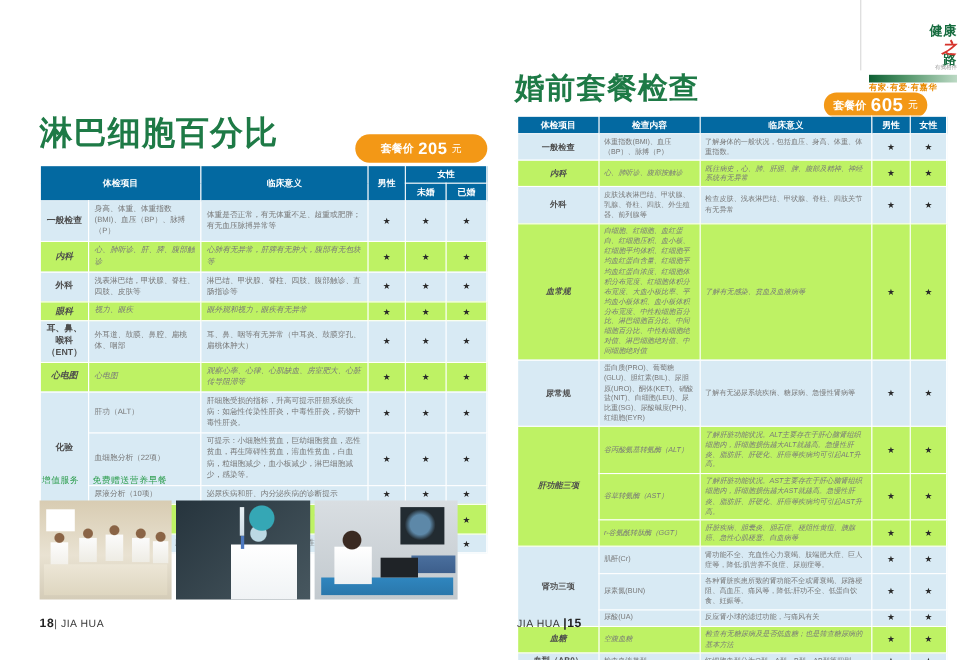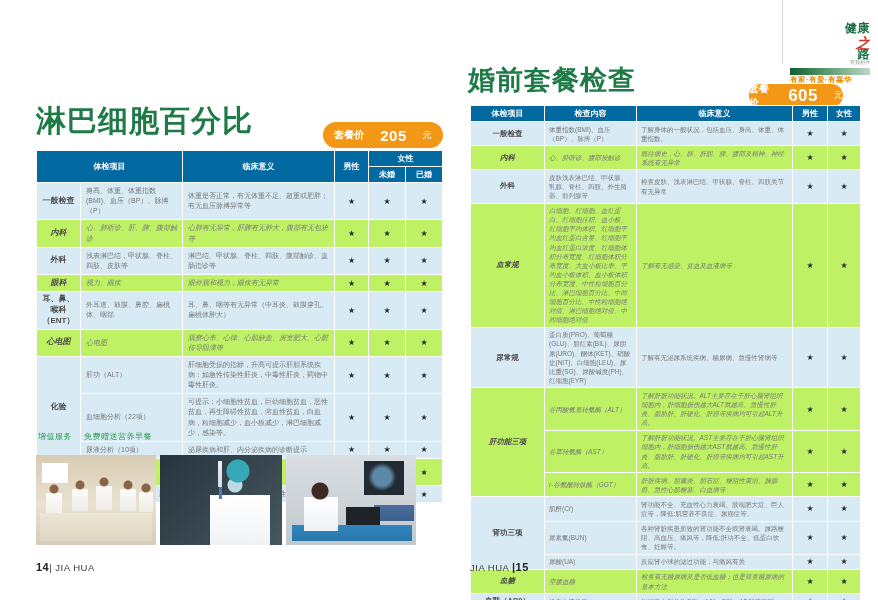--- a/index.html
+++ b/index.html
@@ -4,21 +4,21 @@
 <style>
   html,body{margin:0;padding:0;background:#ffffff;}
   body{width:878px;height:600px;overflow:hidden;position:relative;
        font-family:"Liberation Sans","DejaVu Sans",sans-serif;-webkit-font-smoothing:antialiased;}
   .abs{position:absolute;}
 
   
   .page-title{color:#1e7a46;font-weight:bold;letter-spacing:1px;}
   #left-title{left:36px;top:101px;font-size:30px;}
   #right-title{left:468px;top:62px;font-size:27px;}
-  .price-badge{background:#f39816;border-radius:14px;color:#fff;display:flex;align-items:center;justify-content:center;gap:16px;}
+  .price-badge{background:#f39816;border-radius:14px;color:#fff;display:flex;align-items:center;justify-content:center;gap:4px;}
   #left-badge{left:323px;top:122px;width:120px;height:26px;}
   #right-badge{left:749px;top:84px;width:94px;height:23px;border-radius:12px;}
   .price-label{font-size:10px;font-weight:bold;}
   .price-value{font-size:15px;font-weight:bold;letter-spacing:0.5px;}
   #right-badge .price-value{font-size:17px;}
   .price-unit{font-size:9px;}
 
   
   #logo-rule{left:782px;top:0;width:1px;height:64px;background:#d8d8d8;}
   #logo{left:790px;top:22px;width:80px;}
@@ -233,21 +233,21 @@
 </div>
 
 <div class="abs" id="left-note">
   <span>增值服务</span><span>免费赠送营养早餐</span>
 </div>
 
 <div class="abs photo" id="photo-1"></div>
 <div class="abs photo" id="photo-2"></div>
 <div class="abs photo" id="photo-3"></div>
 
-<div class="abs footer" id="left-footer"><b>14</b><span>| JIA HUA</span></div>
+<div class="abs footer" id="left-footer"><b>18</b><span>| JIA HUA</span></div>
 
 <div class="abs page-title" id="right-title">婚前套餐检查</div>
 <div class="abs price-badge" id="right-badge">
   <span class="price-label">套餐价</span>
   <span class="price-value">605</span>
   <span class="price-unit">元</span>
 </div>
 
 <div class="abs" id="right-table">
   <table id="right-table-el">

